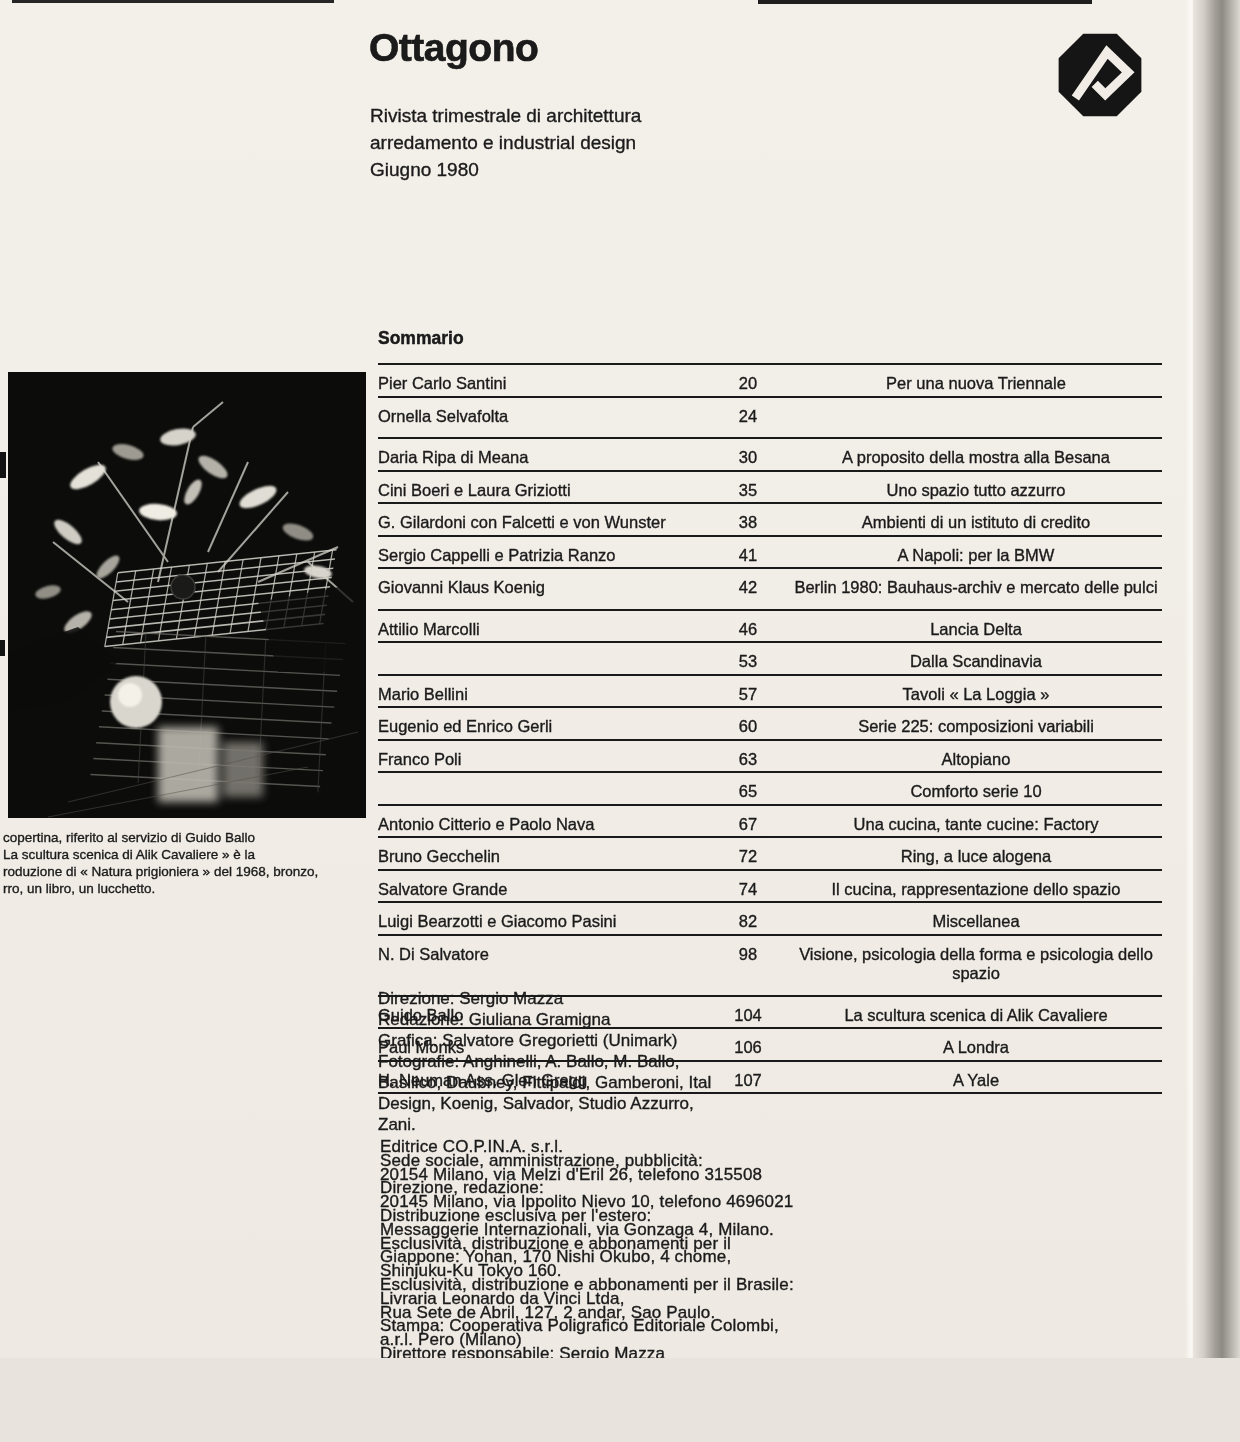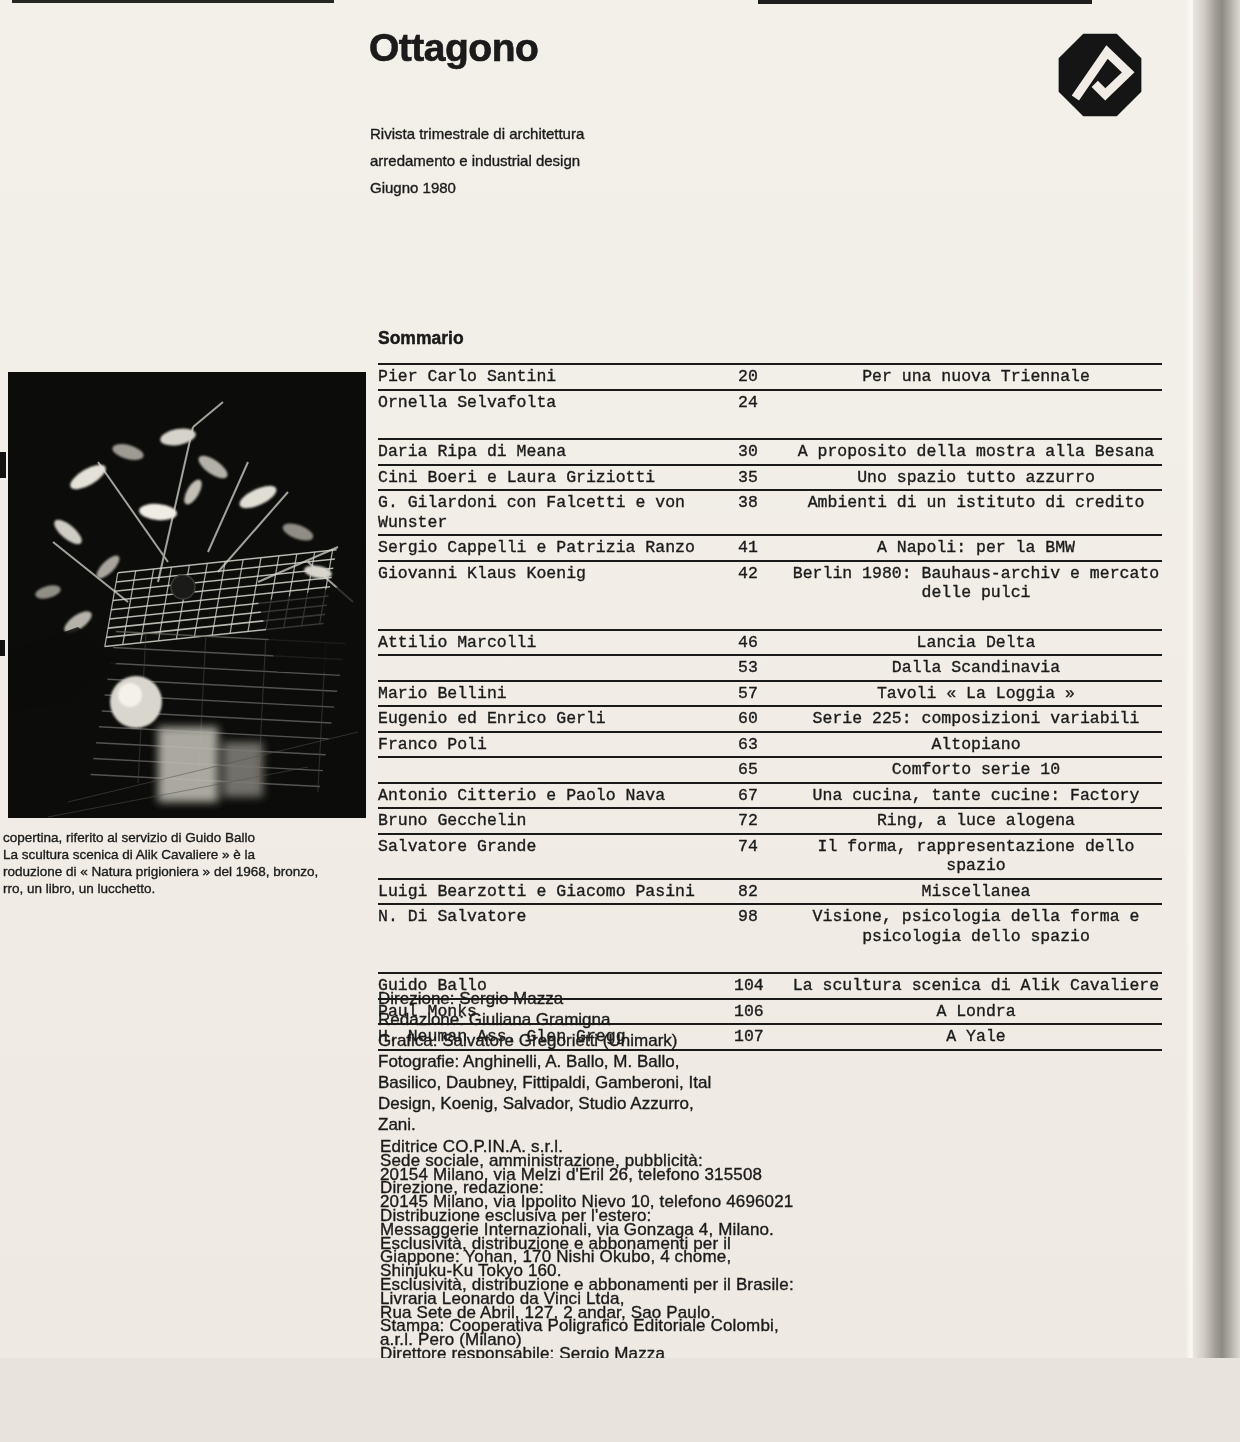--- a/index.html
+++ b/index.html
@@ -4,25 +4,25 @@
 <style>
   html,body{margin:0;padding:0;background:#e8e4dd;}
   .page{
     position:relative;width:1240px;height:1358px;overflow:hidden;
     background:linear-gradient(180deg,#f3f0ea 0%,#f1ede6 55%,#eeeae3 100%);
     font-family:"Liberation Sans",sans-serif;color:#1b1b1b;
   }
   .ink{-webkit-text-stroke:0.35px #1b1b1b;}
   .title{position:absolute;left:369px;top:26px;font-size:39px;font-weight:bold;letter-spacing:-0.5px;margin:0;-webkit-text-stroke:0.6px #111;}
   .logo{position:absolute;left:1056px;top:31px;width:88px;height:88px;}
-  .subtitle{position:absolute;left:370px;top:120px;font-size:15px;line-height:27px;}
+  .subtitle{position:absolute;left:370px;top:102px;font-size:19px;line-height:27px;}
   .sommario{position:absolute;left:378px;top:328px;font-size:17.5px;font-weight:bold;-webkit-text-stroke:0.4px #111;}
   .toc{position:absolute;left:378px;top:363px;width:784px;border-bottom:2px solid #1a1a1a;}
-  .toc-row{display:flex;border-top:2px solid #1a1a1a;padding:2px 0 2px;font-size:16.5px;line-height:19.5px;font-family:Liberation Mono, monospace;}
-  .toc-row.group-start{margin-top:24px;}
+  .toc-row{display:flex;border-top:2px solid #1a1a1a;padding:9px 0 2px;font-size:16.5px;line-height:19.5px;}
+  .toc-row.group-start{margin-top:9px;}
   .toc-author{width:352px;flex:none;padding-right:4px;}
   .toc-num{width:28px;flex:none;text-align:center;}
   .toc-title{width:380px;flex:none;margin-left:24px;text-align:center;}
   .photo{position:absolute;left:8px;top:372px;width:358px;height:446px;}
   .caption{position:absolute;left:3px;top:829px;width:372px;font-size:13.5px;line-height:17px;}
   .credits{position:absolute;left:378px;top:988px;font-size:17px;line-height:21px;}
   .imprint{position:absolute;left:380px;top:1140px;font-size:17px;line-height:13.8px;letter-spacing:0.15px;}
   .right-band{position:absolute;right:0;top:0;width:47px;height:100%;
     background:linear-gradient(90deg,#eae6df 0%,#d3cfc8 22%,#a19d96 48%,#8d8a84 62%,#b7b4ae 82%,#dcd9d3 100%);}
   .fold-highlight{position:absolute;right:45px;top:0;width:10px;height:100%;
@@ -192,21 +192,21 @@
         <div class="toc-title">Una cucina, tante cucine: Factory</div>
       </div>
       <div class="toc-row">
         <div class="toc-author">Bruno Gecchelin</div>
         <div class="toc-num">72</div>
         <div class="toc-title">Ring, a luce alogena</div>
       </div>
       <div class="toc-row">
         <div class="toc-author">Salvatore Grande</div>
         <div class="toc-num">74</div>
-        <div class="toc-title">Il forma, rappresentazione dello spazio</div>
+        <div class="toc-title">Il cucina, rappresentazione dello spazio</div>
       </div>
       <div class="toc-row">
         <div class="toc-author">Luigi Bearzotti e Giacomo Pasini</div>
         <div class="toc-num">82</div>
         <div class="toc-title">Miscellanea</div>
       </div>
       <div class="toc-row">
         <div class="toc-author">N. Di Salvatore</div>
         <div class="toc-num">98</div>
         <div class="toc-title">Visione, psicologia della forma e psicologia dello spazio</div>

